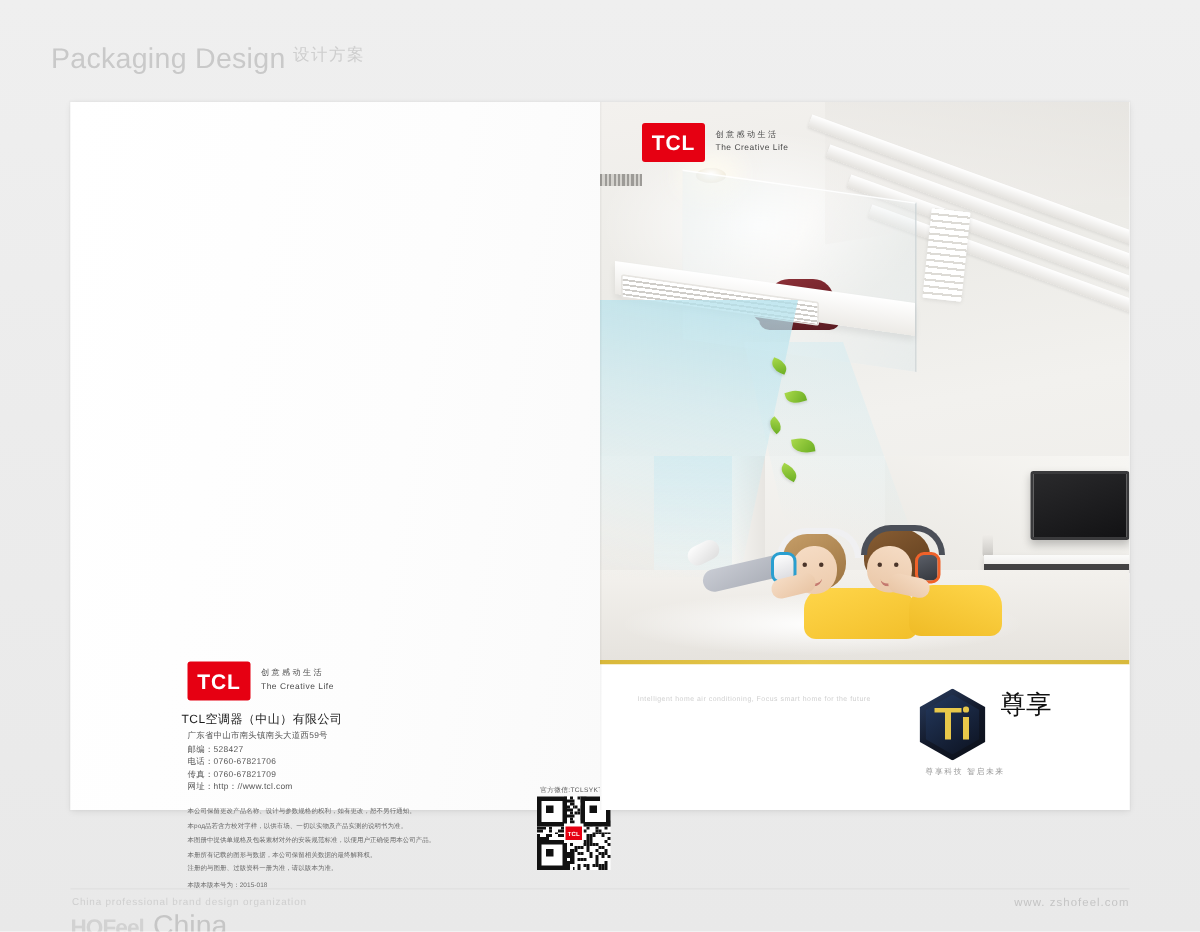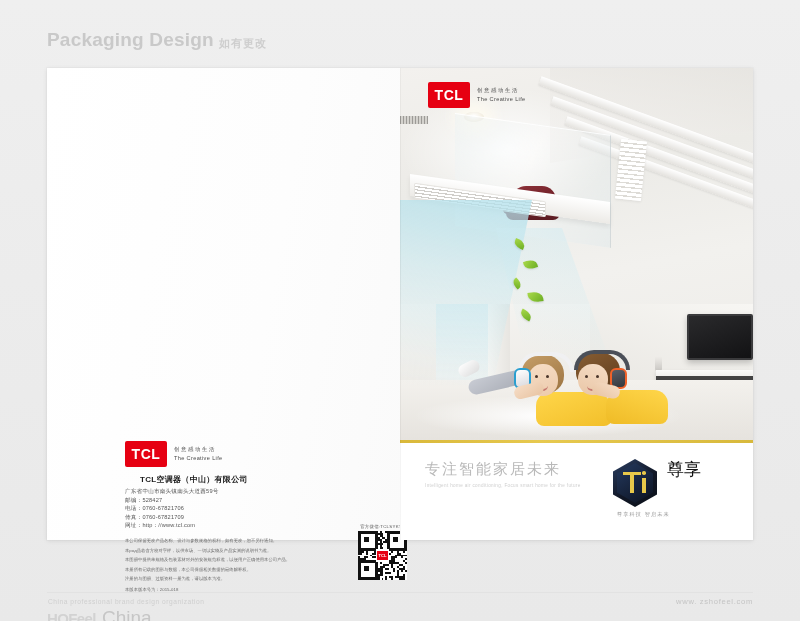--- a/index.html
+++ b/index.html
@@ -14,24 +14,24 @@
   #page{
     position:relative;width:800px;height:621px;
     background:linear-gradient(180deg,#efefef 0%,#ececec 45%,#e9e9e9 100%);
   }
 
   
   .hdr{
     position:absolute;left:0;top:0;width:800px;height:64px;
   }
   .hdr-title{
-    position:absolute;left:47px;top:29px;
-    font-size:19px;font-weight:700;color:#c9c9c9;
+    position:absolute;left:34px;top:29px;
+    font-size:19px;font-weight:400;color:#c9c9c9;
     letter-spacing:.2px;white-space:nowrap;
-    display:flex;align-items:flex-end;gap:5px;
+    display:flex;align-items:flex-start;gap:5px;
   }
   .hdr-title .cn{font-size:11px;color:#cecece;letter-spacing:1px;}
 
   
   .sheet{
     position:absolute;left:47px;top:68px;width:706px;height:472px;
     background:#fdfdfd;
     box-shadow:0 1px 5px rgba(0,0,0,.09), 0 0 0 1px rgba(0,0,0,.015);
   }
   .sheet-left{
@@ -338,22 +338,22 @@
     color:#fff;font-size:14px;font-weight:700;letter-spacing:.6px;
     font-family:"Liberation Sans",sans-serif;
   }
   .tcl-slogan{line-height:1.25;}
   .tcl-slogan .cn{font-size:5.4px;color:#4a4a4a;letter-spacing:1.6px;display:block;}
   .tcl-slogan .en{font-size:5.6px;color:#4a4a4a;letter-spacing:.35px;display:block;margin-top:1.5px;}
 
   .back .tcl-logo{left:78px;top:373px;}
 
   .company{
-    position:absolute;left:93px;top:406px;
-    font-size:8px;font-weight:700;color:#1b1b1b;letter-spacing:.3px;
+    position:absolute;left:74px;top:406px;
+    font-size:8px;font-weight:400;color:#1b1b1b;letter-spacing:.3px;
   }
   .addr{
     position:absolute;left:78px;top:419px;font-size:5.6px;color:#555;line-height:8.6px;letter-spacing:.2px;
   }
   .disclaimer{
     position:absolute;left:78px;top:470px;width:175px;
     font-size:4.3px;color:#6a6a6a;line-height:6.6px;letter-spacing:.05px;
   }
   .disclaimer p{margin:0 0 3px 0;}
   .disclaimer p.last{margin-top:4px;}
@@ -403,21 +403,21 @@
   }
 </style>
 </head>
 <body>
 
 <div id="page">
 
   <div class="hdr">
     <div class="hdr-title">
       <span>Packaging Design</span>
-      <span class="cn">如有更改</span>
+      <span class="cn">设计方案</span>
     </div>
   </div>
 
   <div class="sheet">
 
     <div class="sheet-left">
       <div class="back">
 
         <div class="tcl-logo">
           <div class="tcl-box">
@@ -728,21 +728,20 @@
             <span class="cn">创意感动生活</span>
             <span class="en">The Creative Life</span>
           </div>
         </div>
       </div>
 
       <div class="yellow-rule"></div>
 
       <div class="cover-foot">
         <div class="tagline">
-          <div class="tag-l2">专注智能家居未来</div>
           <div class="tag-en">Intelligent home air conditioning, Focus smart home for the future</div>
         </div>
 
         <div class="ti-wrap">
           <div class="ti-hex">
             <div class="ti-hex-in"></div>
             <div class="ti-T"></div>
               <div class="ti-T-stem"></div>
             <div class="ti-i-dot"></div>
               <div class="ti-i"></div>

